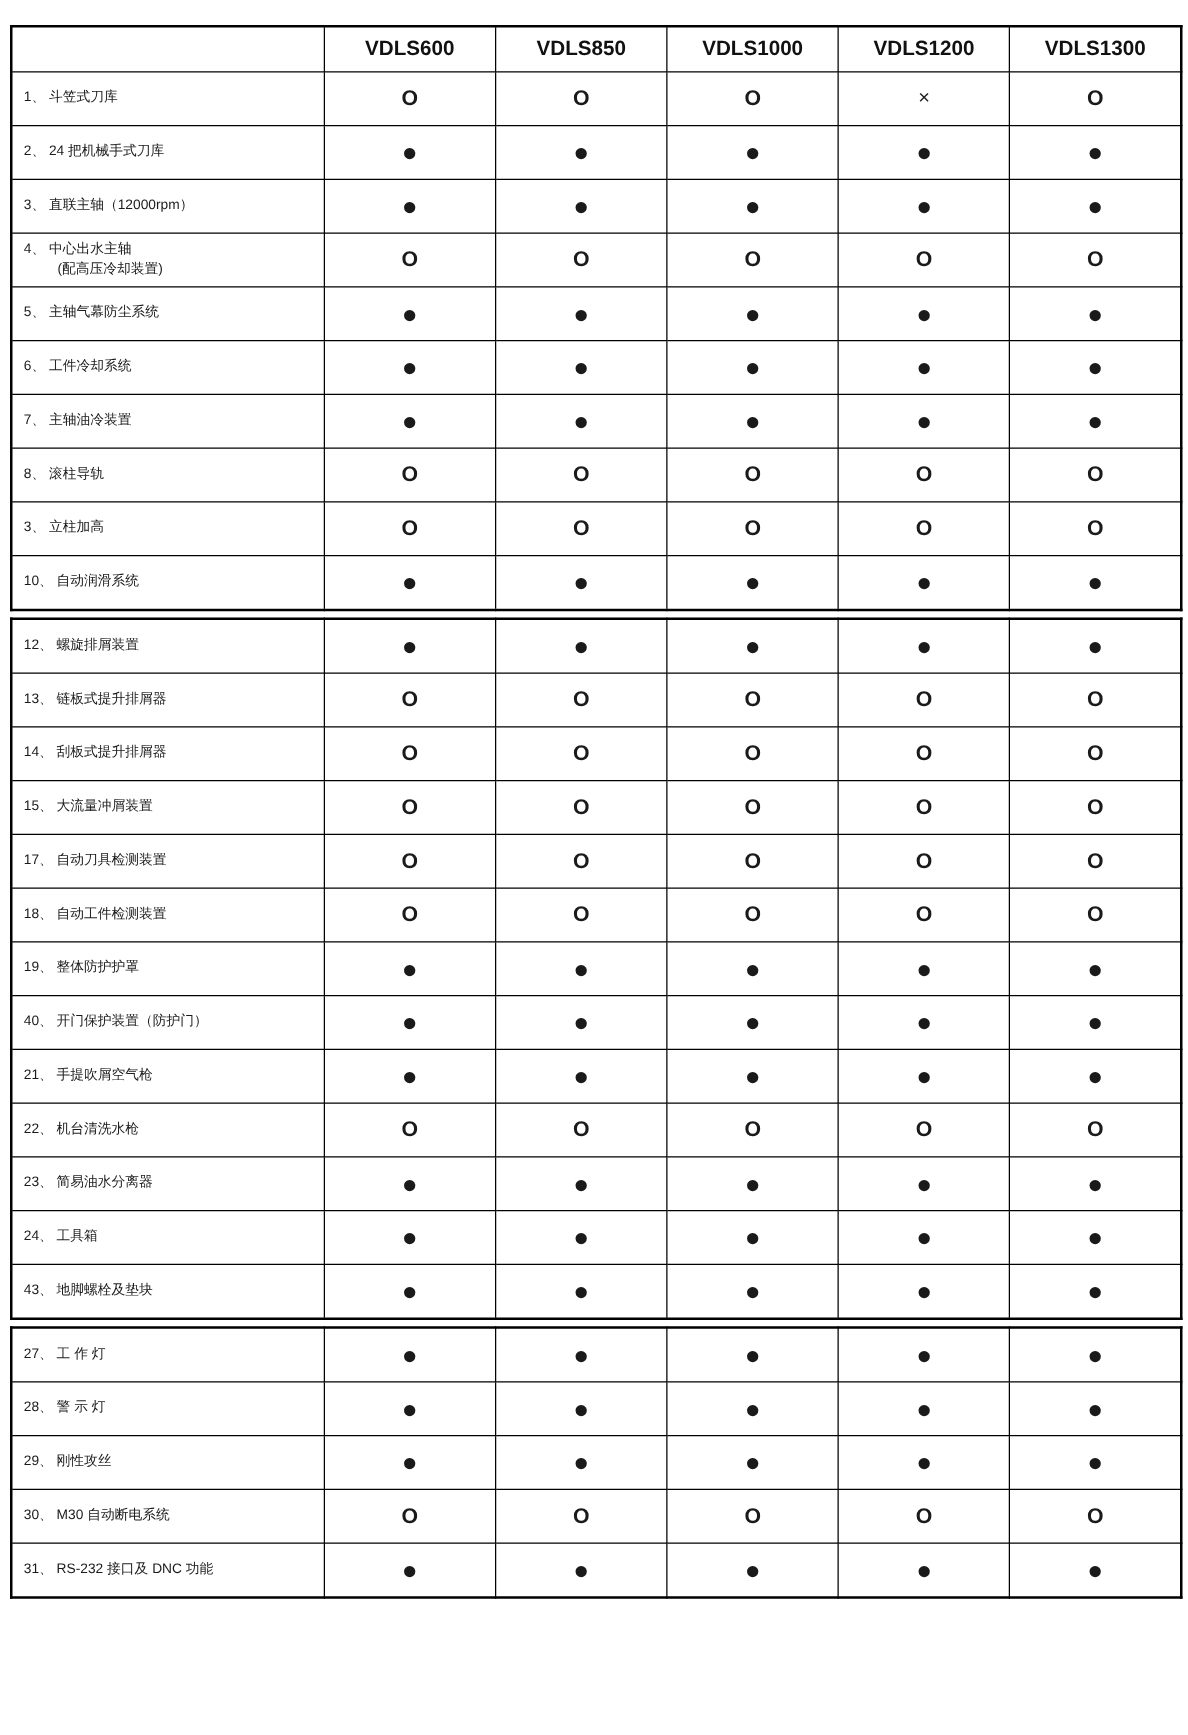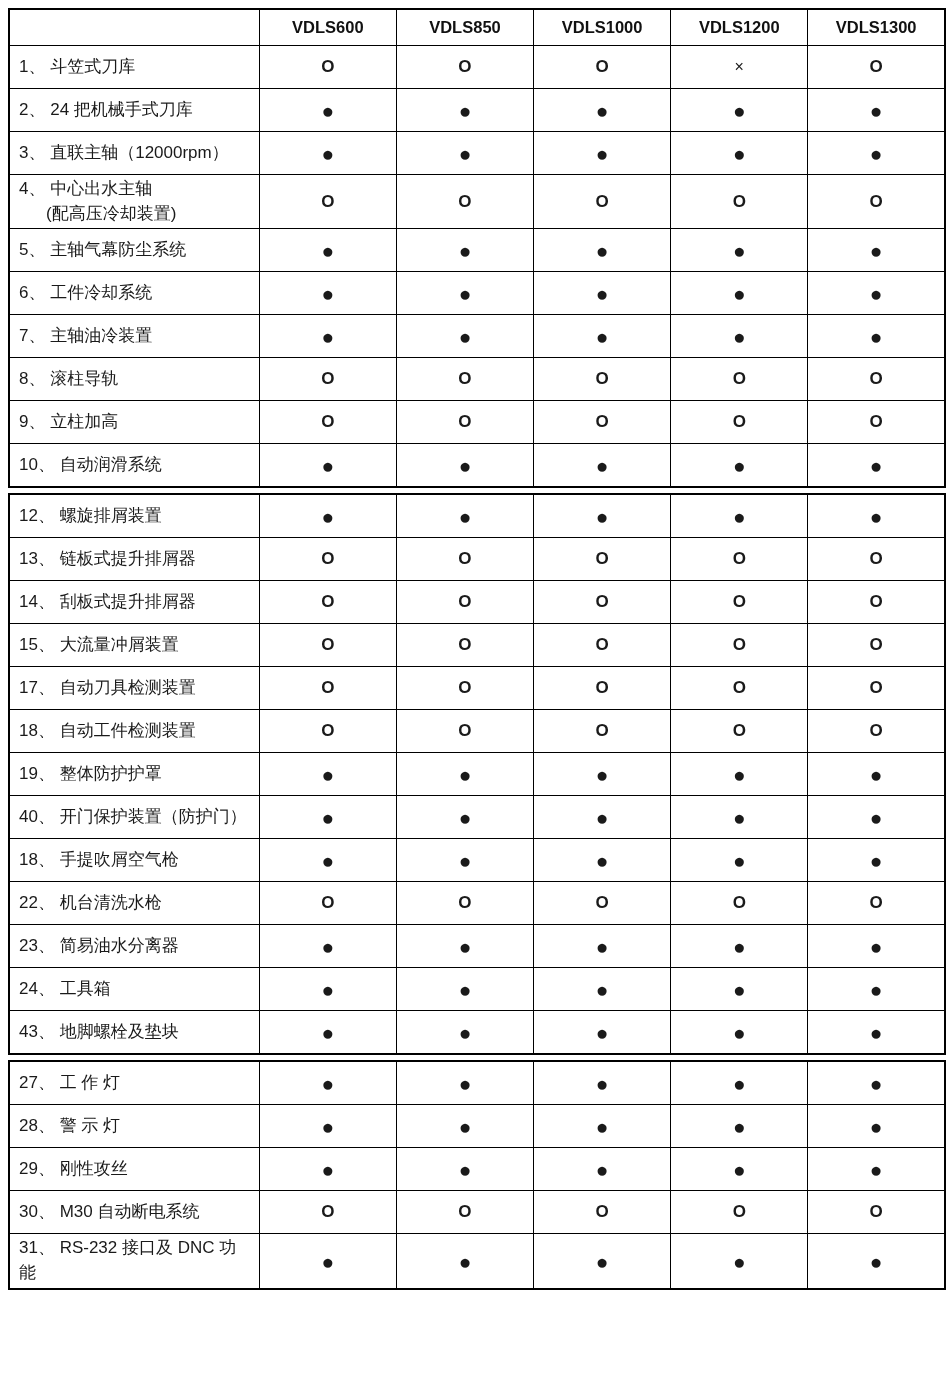--- a/index.html
+++ b/index.html
@@ -7,36 +7,37 @@
     width:950px;height:1388px;
     font-family:"Liberation Sans","DejaVu Sans",sans-serif;
     color:#1a1a1a;
   }
   .page{padding:8px 4px 0 8px;}
   table.spec{
     width:938px;
     border-collapse:collapse;
     table-layout:fixed;
     border:2px solid #000;
+    margin-top:12px;
   }
   table.spec.follow{margin-top:5px;}
   col.c-label{width:250px;}
   col.c-model{width:137px;}
   th,td{border:1px solid #000;vertical-align:middle;}
   th{
     height:33px;
     font-size:16.5px;
     font-weight:700;
     text-align:center;
     color:#111;
   }
   td{height:38px;}
   td.label{
     text-align:left;
-    font-size:17px;
+    font-size:11px;
     padding:2px 6px 2px 9px;
     line-height:1.45;
   }
   td.label .l2{padding-left:27px;}
   td.cell{text-align:center;}
   .sym{display:inline-block;line-height:1;}
   .sym.dot{font-size:21px;transform:translateY(1px);}
   .sym.ring{font-size:17px;font-weight:700;}
   .sym.cross{font-size:16px;}
 </style>
@@ -141,21 +142,21 @@
             <div class="l1">8、 滚柱导轨</div>
           </td>
           <td class="cell"><span class="sym ring">O</span></td>
           <td class="cell"><span class="sym ring">O</span></td>
           <td class="cell"><span class="sym ring">O</span></td>
           <td class="cell"><span class="sym ring">O</span></td>
           <td class="cell"><span class="sym ring">O</span></td>
         </tr>
         <tr>
           <td class="label">
-            <div class="l1">9、 立柱加高</div>
+            <div class="l1">3、 立柱加高</div>
           </td>
           <td class="cell"><span class="sym ring">O</span></td>
           <td class="cell"><span class="sym ring">O</span></td>
           <td class="cell"><span class="sym ring">O</span></td>
           <td class="cell"><span class="sym ring">O</span></td>
           <td class="cell"><span class="sym ring">O</span></td>
         </tr>
         <tr>
           <td class="label">
             <div class="l1">10、 自动润滑系统</div>
@@ -254,21 +255,21 @@
             <div class="l1">40、 开门保护装置（防护门）</div>
           </td>
           <td class="cell"><span class="sym dot">●</span></td>
           <td class="cell"><span class="sym dot">●</span></td>
           <td class="cell"><span class="sym dot">●</span></td>
           <td class="cell"><span class="sym dot">●</span></td>
           <td class="cell"><span class="sym dot">●</span></td>
         </tr>
         <tr>
           <td class="label">
-            <div class="l1">18、 手提吹屑空气枪</div>
+            <div class="l1">21、 手提吹屑空气枪</div>
           </td>
           <td class="cell"><span class="sym dot">●</span></td>
           <td class="cell"><span class="sym dot">●</span></td>
           <td class="cell"><span class="sym dot">●</span></td>
           <td class="cell"><span class="sym dot">●</span></td>
           <td class="cell"><span class="sym dot">●</span></td>
         </tr>
         <tr>
           <td class="label">
             <div class="l1">22、 机台清洗水枪</div>

